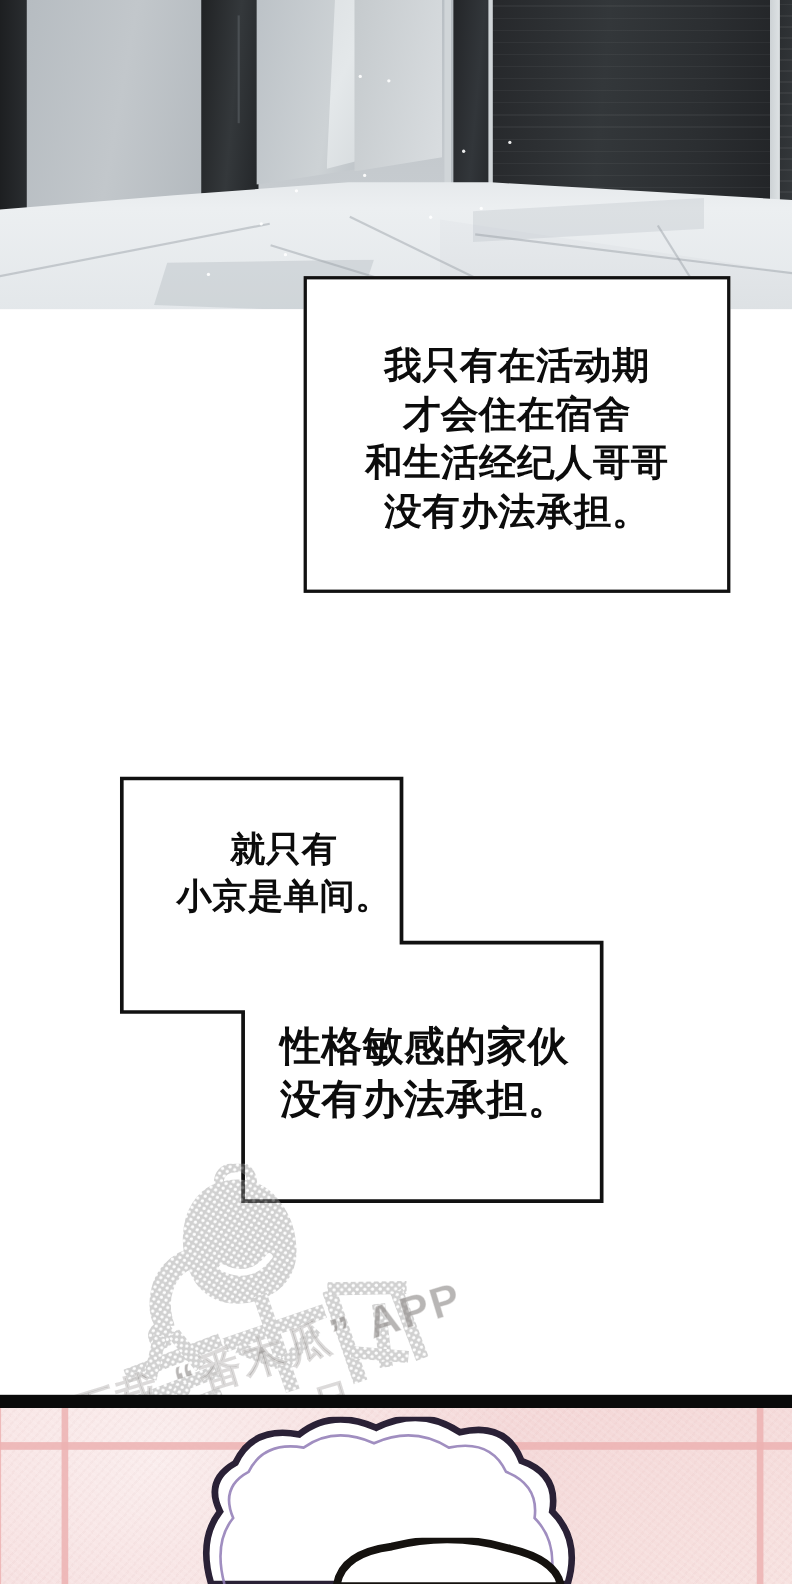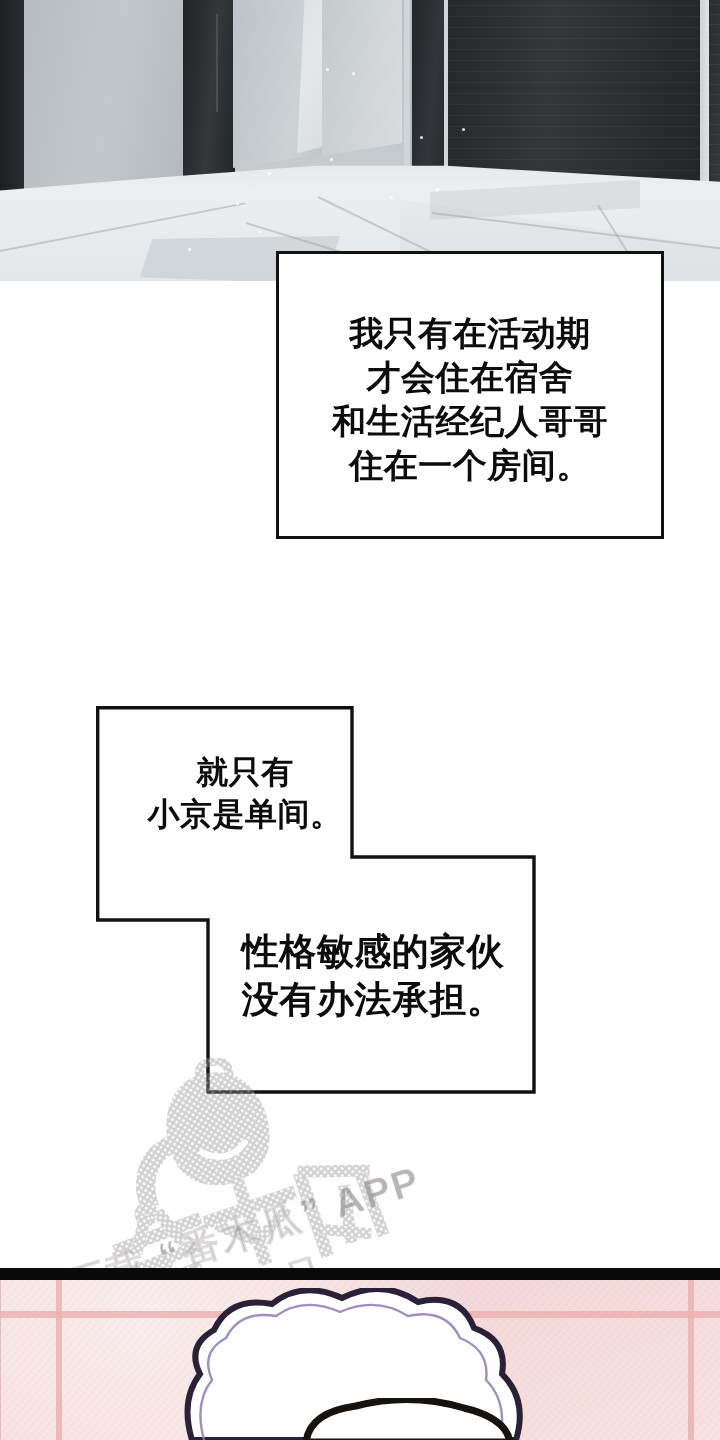--- a/index.html
+++ b/index.html
@@ -171,21 +171,21 @@
     text-align:center;
     line-height:1.30;
     white-space:pre-line;
     letter-spacing:.5px;
   }
   #bubble-1 .bubble-text { font-size:34px; margin-top:8px; }
 
   
   #bubble-2 {
     position:absolute;
-    left:96px; top:706px;
+    left:109px; top:706px;
     width:440px; height:388px;
   }
   .step-shape {
     position:absolute; inset:0;
     background:#ffffff;
     clip-path:polygon(
       0px 0px,
       256px 0px,
       256px 151px,
       438px 151px,
@@ -331,21 +331,21 @@
     <div class="speck" style="left:390px; top:196px;"></div>
     <div class="speck" style="left:436px; top:188px;"></div>
     <div class="speck" style="left:258px; top:230px;"></div>
     <div class="speck" style="left:310px; top:252px;"></div>
   </div>
 
   <div class="bubble" id="bubble-1">
     <div class="bubble-text">我只有在活动期
 才会住在宿舍
 和生活经纪人哥哥
-住在一个房间。</div>
+没有办法承担。</div>
   </div>
 
   <div id="bubble-2">
     <div class="step-shape"></div>
     <svg class="step-outline" viewBox="0 0 440 388" width="440" height="388">
       <path d="M 1.7 1.7 L 256 1.7 L 256 151 L 438 151 L 438 386 L 112 386 L 112 214 L 1.7 214 Z"></path>
     </svg>
     <div class="bubble-text b2-text-upper">就只有
 小京是单间。</div>
     <div class="bubble-text b2-text-lower">性格敏感的家伙

